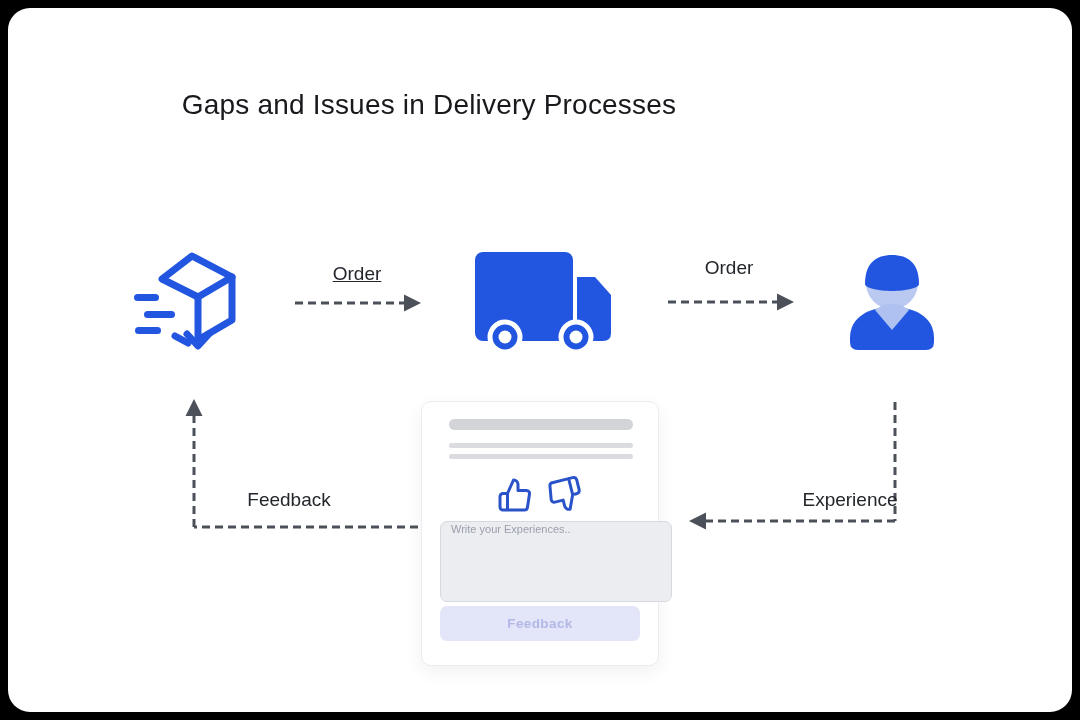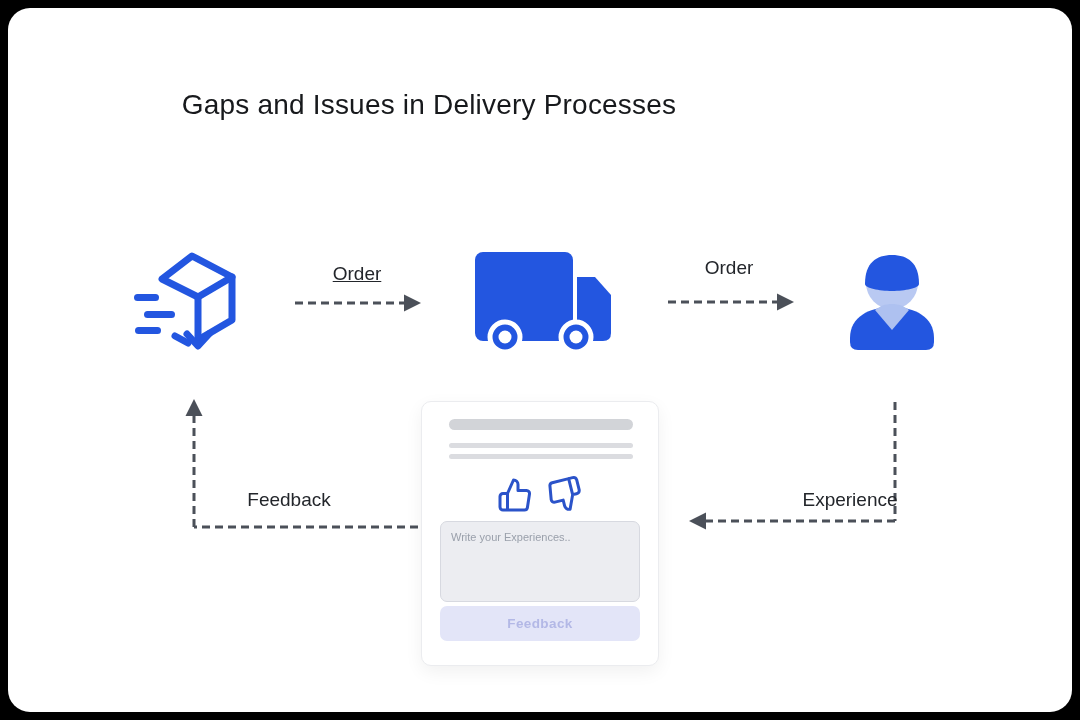--- a/index.html
+++ b/index.html
@@ -32,23 +32,23 @@
   }
   .sk-bar{position:absolute;left:27px;width:184px;border-radius:6px;background:#d2d4d8;}
   .sk-bar.thick{top:17px;height:11px;}
   .sk-line{position:absolute;left:27px;width:184px;height:5px;border-radius:3px;background:#dbdce0;}
   .thumbs-row{
     position:absolute;left:0;top:74px;width:100%;
     display:flex;justify-content:center;align-items:center;gap:13px;
   }
   .thumb-btn{width:37px;height:37px;display:flex;align-items:center;justify-content:center;cursor:pointer;}
   .card textarea{
-    position:absolute;left:18px;top:119px;width:200px;height:81px;box-sizing:border-box;
+    position:absolute;left:18px;top:119px;width:232px;height:81px;box-sizing:border-box;
     background:#ecedf1;border:1px solid #d7d9e0;border-radius:7px;resize:none;
-    font-family:"Liberation Sans",sans-serif;font-size:11px;color:#5c616b;padding:9px 10px;outline:none;
+    font-family:"Liberation Sans",sans-serif;font-size:11px;color:#5c616b;padding:1px 10px;outline:none;
   }
   .card textarea::placeholder{color:#9aa0ab;}
   .fb-btn{
     position:absolute;left:18px;top:204px;width:200px;height:35px;box-sizing:border-box;
     background:#e3e5f8;border:none;border-radius:7px;cursor:pointer;
     font-family:"Liberation Sans",sans-serif;font-size:13.5px;font-weight:bold;
     color:#b3b8e6;letter-spacing:.4px;
   }
 </style>
 </head>

